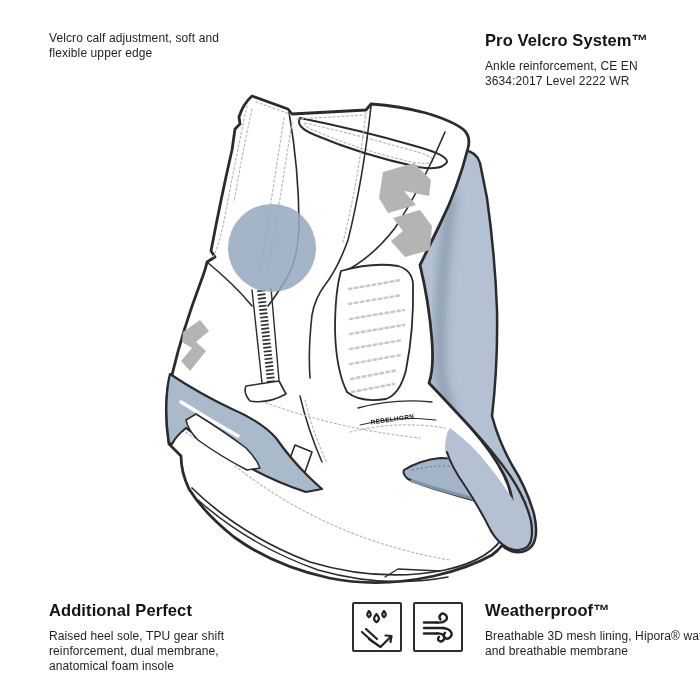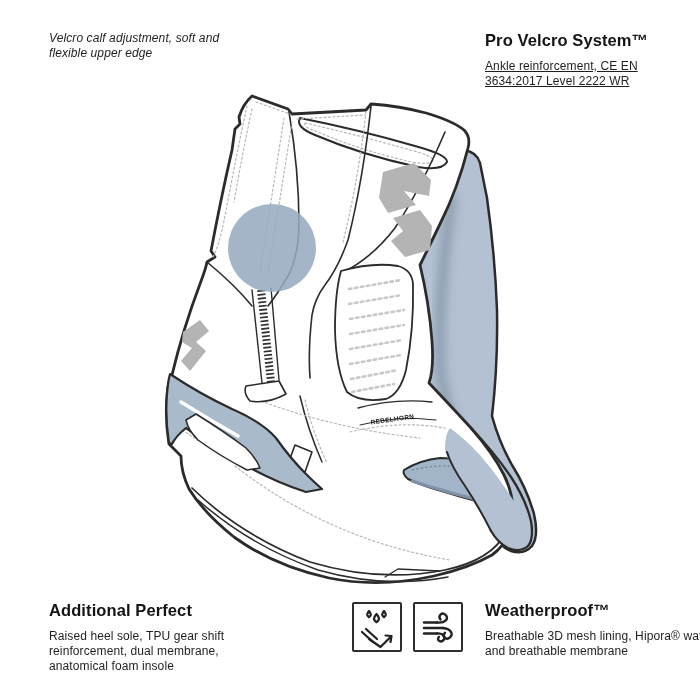--- a/index.html
+++ b/index.html
@@ -1,22 +1,22 @@
 <!DOCTYPE html>
 <html><head>
 <meta charset="utf-8">
 <style>
   html,body{margin:0;padding:0;}
   body{width:700px;height:700px;background:#ffffff;font-family:"Liberation Sans",sans-serif;overflow:hidden;}
   .canvas{position:relative;width:700px;height:700px;background:#ffffff;}
   .callout{position:absolute;}
   .callout h3{margin:0 0 9px 0;font-size:16.5px;font-weight:700;color:#141414;letter-spacing:.1px;}
   .callout p{margin:0;font-size:12px;line-height:14.8px;color:#1f1f1f;letter-spacing:.1px;}
-  .tl{left:49px;top:31px;}   .tl p{width:200px;font-style:italic;}
-  .tr{left:485px;top:31px;}  .tr p{width:205px;text-decoration:underline;}
+  .tl{left:49px;top:31px;}   .tl p{width:200px;}
+  .tr{left:485px;top:31px;}  .tr p{width:205px;}
   .bl{left:49px;top:601px;}  .bl p{width:228px;}
   .br{left:485px;top:601px;} .br p{width:262px;}
   .icon-row{position:absolute;left:352px;top:602px;display:flex;gap:11px;}
   .icon-box{width:50px;height:50px;border:2.5px solid #2e2e2e;border-radius:2px;background:#fff;
             box-sizing:border-box;display:flex;align-items:center;justify-content:center;}
   .boot{position:absolute;left:0;top:0;}
 </style>
 </head>
 <body>
 

